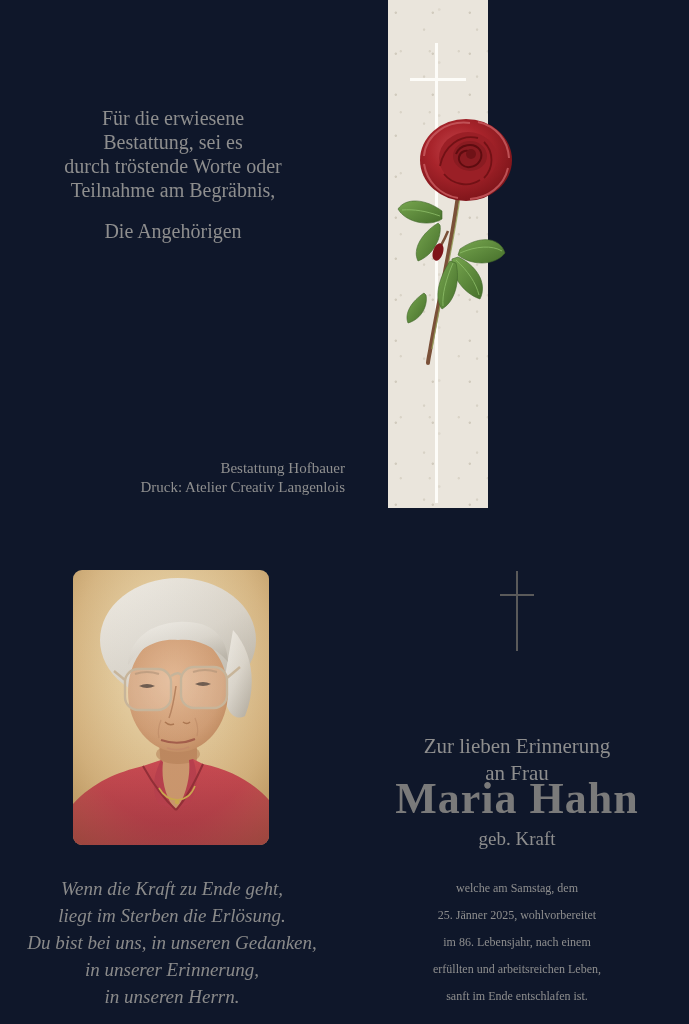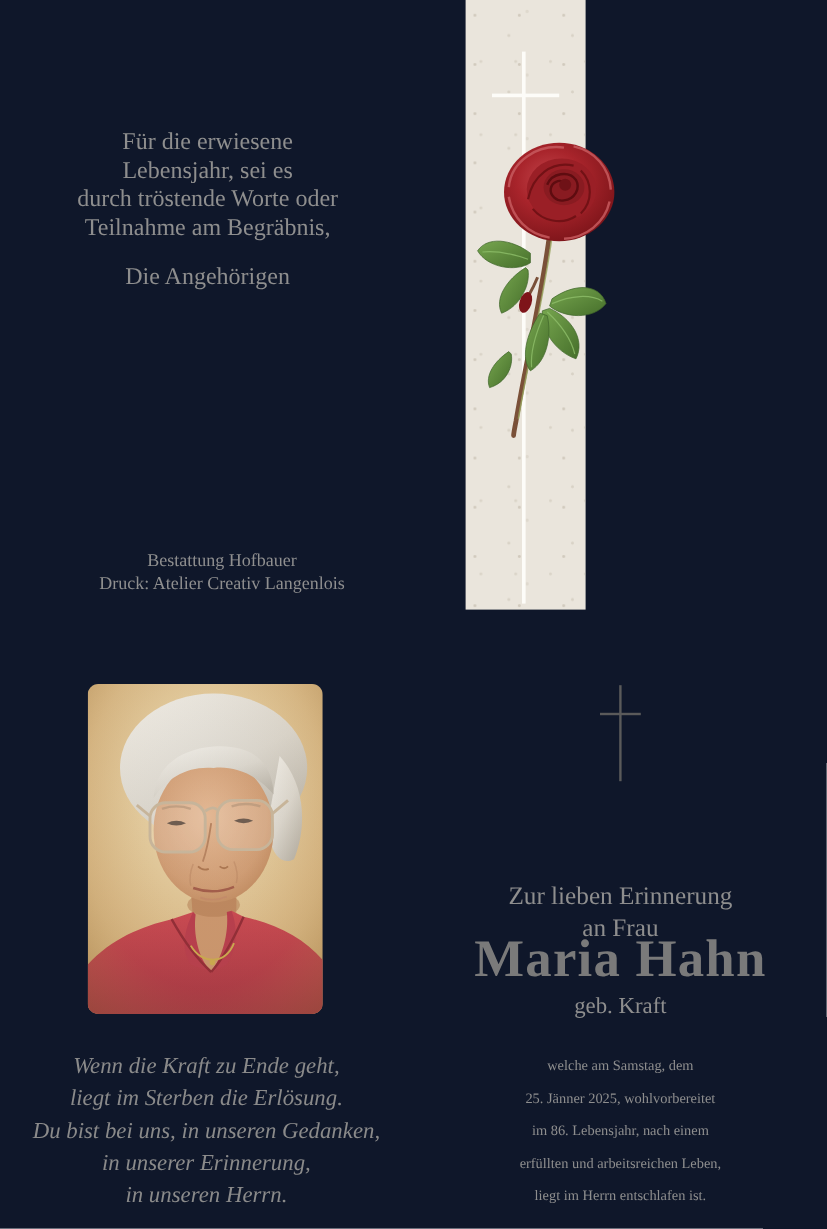--- a/index.html
+++ b/index.html
@@ -5,21 +5,21 @@
   * { margin:0; padding:0; box-sizing:border-box; }
   html,body { background:#ffffff; }
   body { width:689px; height:1024px; position:relative; font-family:"Liberation Serif", serif; }
   .card { position:absolute; left:0; top:0; width:689px; height:1024px; background:#0f172a; overflow:hidden; }
 
   .txt { position:absolute; text-align:center; color:#8E8E8E; }
 
   .ack { left:13px; top:106px; width:320px; font-size:20px; line-height:24px; }
   .ack-signature { margin-top:17px; }
 
-  .imprint { left:25px; top:459px; width:320px; font-size:15px; line-height:19px; color:#8F8F8F; }
+  .imprint { left:25px; top:459px; width:320px; font-size:15px; line-height:19px; color:#8F8F8F;text-align:right; }
 
   
   .strip { position:absolute; left:388px; top:0; width:100px; height:508px;
            background-color:#EAE5DC;
            background-image:
              radial-gradient(circle at 21% 31%, rgba(151,140,118,.30) 0 .8px, transparent 1.6px),
              radial-gradient(circle at 68% 63%, rgba(151,140,118,.22) 0 .8px, transparent 1.6px),
              radial-gradient(circle at 44% 84%, rgba(170,160,138,.25) 0 .8px, transparent 1.6px),
              radial-gradient(circle at 84% 18%, rgba(170,160,138,.18) 0 .9px, transparent 1.8px);
            background-size: 37px 41px, 53px 47px, 29px 61px, 61px 53px; }
@@ -43,21 +43,21 @@
 
   .poem { left:12px; top:875px; width:320px; font-size:19px; line-height:27px; font-style:italic; color:#8A8A8A; }
 </style>
 </head>
 <body>
 
 <div class="card">
 
   <div class="txt ack">
     <div>Für die erwiesene</div>
-    <div>Lebensjahr, sei es</div>
+    <div>Bestattung, sei es</div>
     <div>durch tröstende Worte oder</div>
     <div>Teilnahme am Begräbnis,</div>
     <div class="ack-signature">Die Angehörigen</div>
   </div>
 
   <div class="txt imprint">
     <div>Bestattung Hofbauer</div>
     <div>Druck: Atelier Creativ Langenlois</div>
   </div>
 
@@ -127,21 +127,21 @@
   </div>
 
   <div class="txt name">Maria Hahn</div>
   <div class="txt maiden">geb. Kraft</div>
 
   <div class="txt obituary">
     <div>welche am Samstag, dem</div>
     <div>25. Jänner 2025, wohlvorbereitet</div>
     <div>im 86. Lebensjahr, nach einem</div>
     <div>erfüllten und arbeitsreichen Leben,</div>
-    <div>liegt im Herrn entschlafen ist.</div>
+    <div>sanft im Ende entschlafen ist.</div>
   </div>
 
   <div class="photo">
     <svg width="196" height="275" viewBox="0 0 196 275">
       <defs>
         <radialGradient id="bgG" cx="50%" cy="32%" r="85%">
           <stop offset="0%" stop-color="#EFE0B8"></stop>
           <stop offset="60%" stop-color="#D6B684"></stop>
           <stop offset="100%" stop-color="#BE9A63"></stop>
         </radialGradient>

